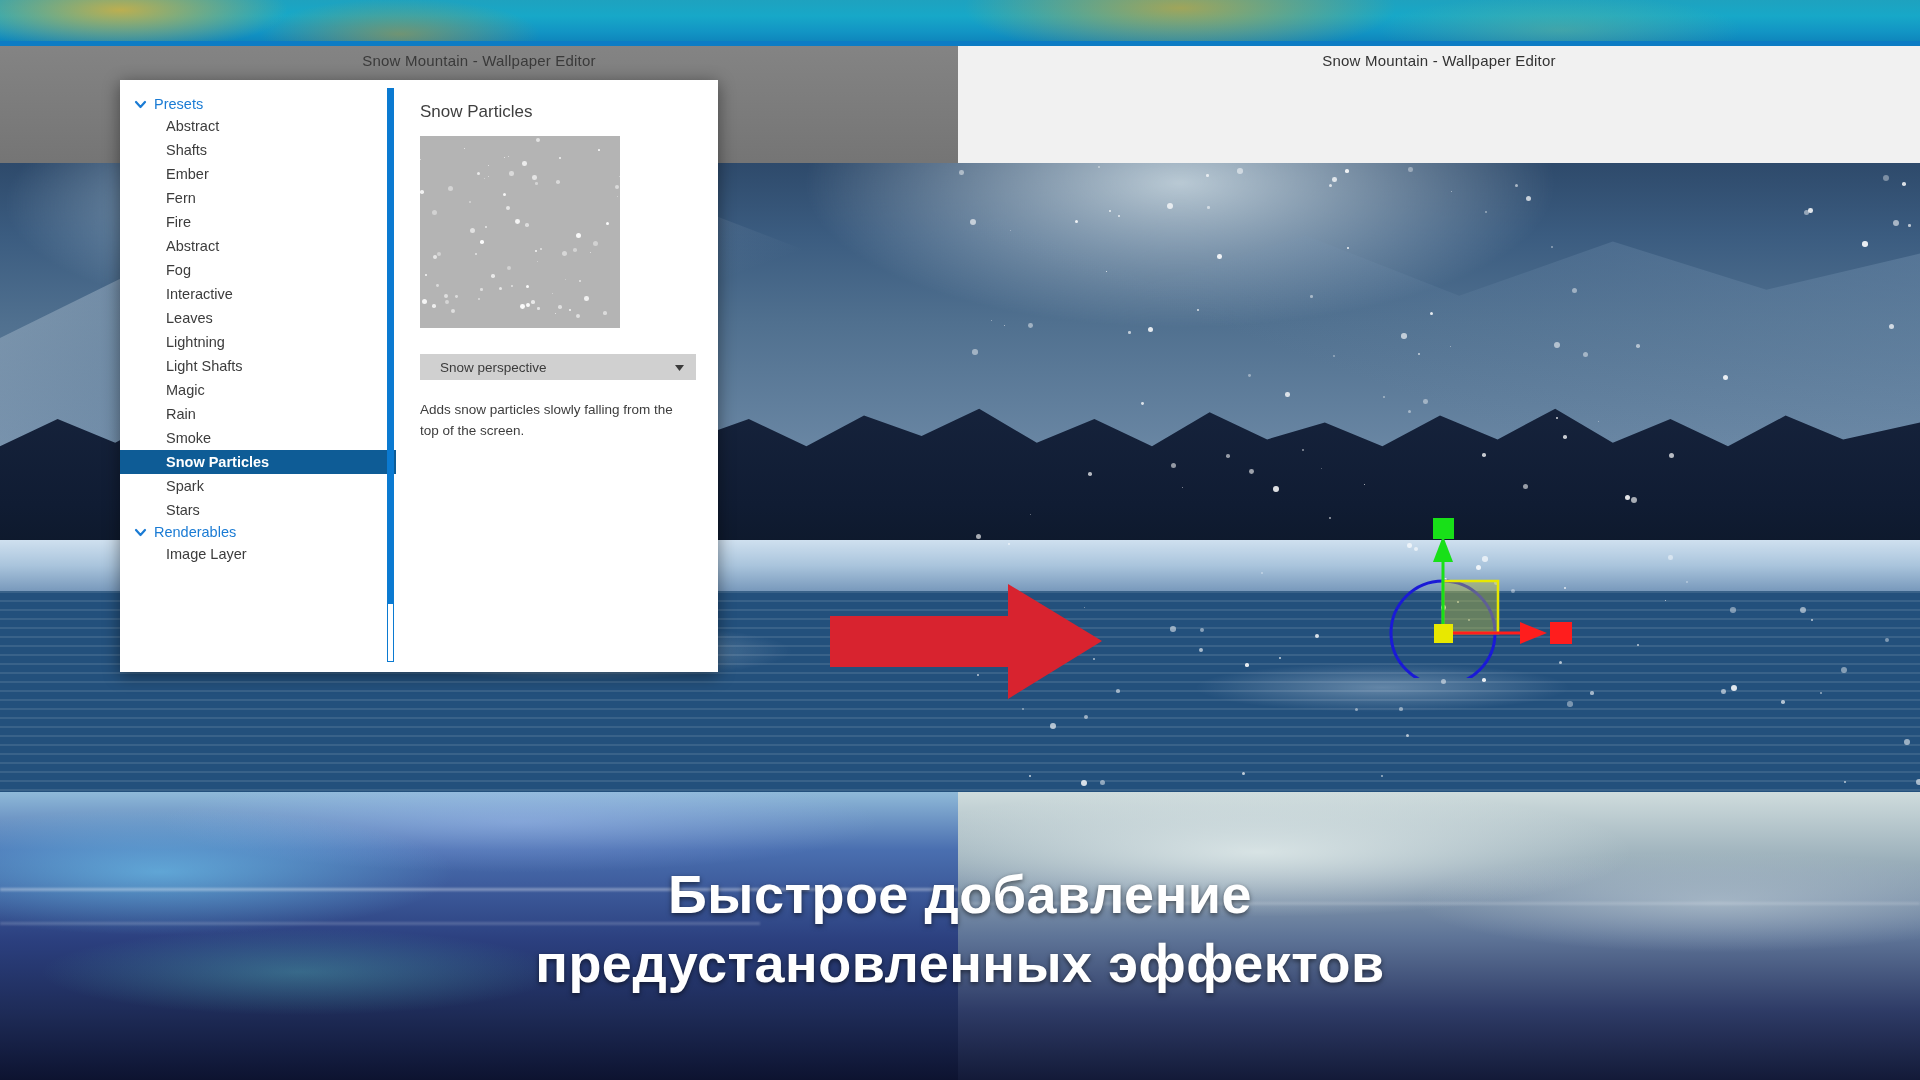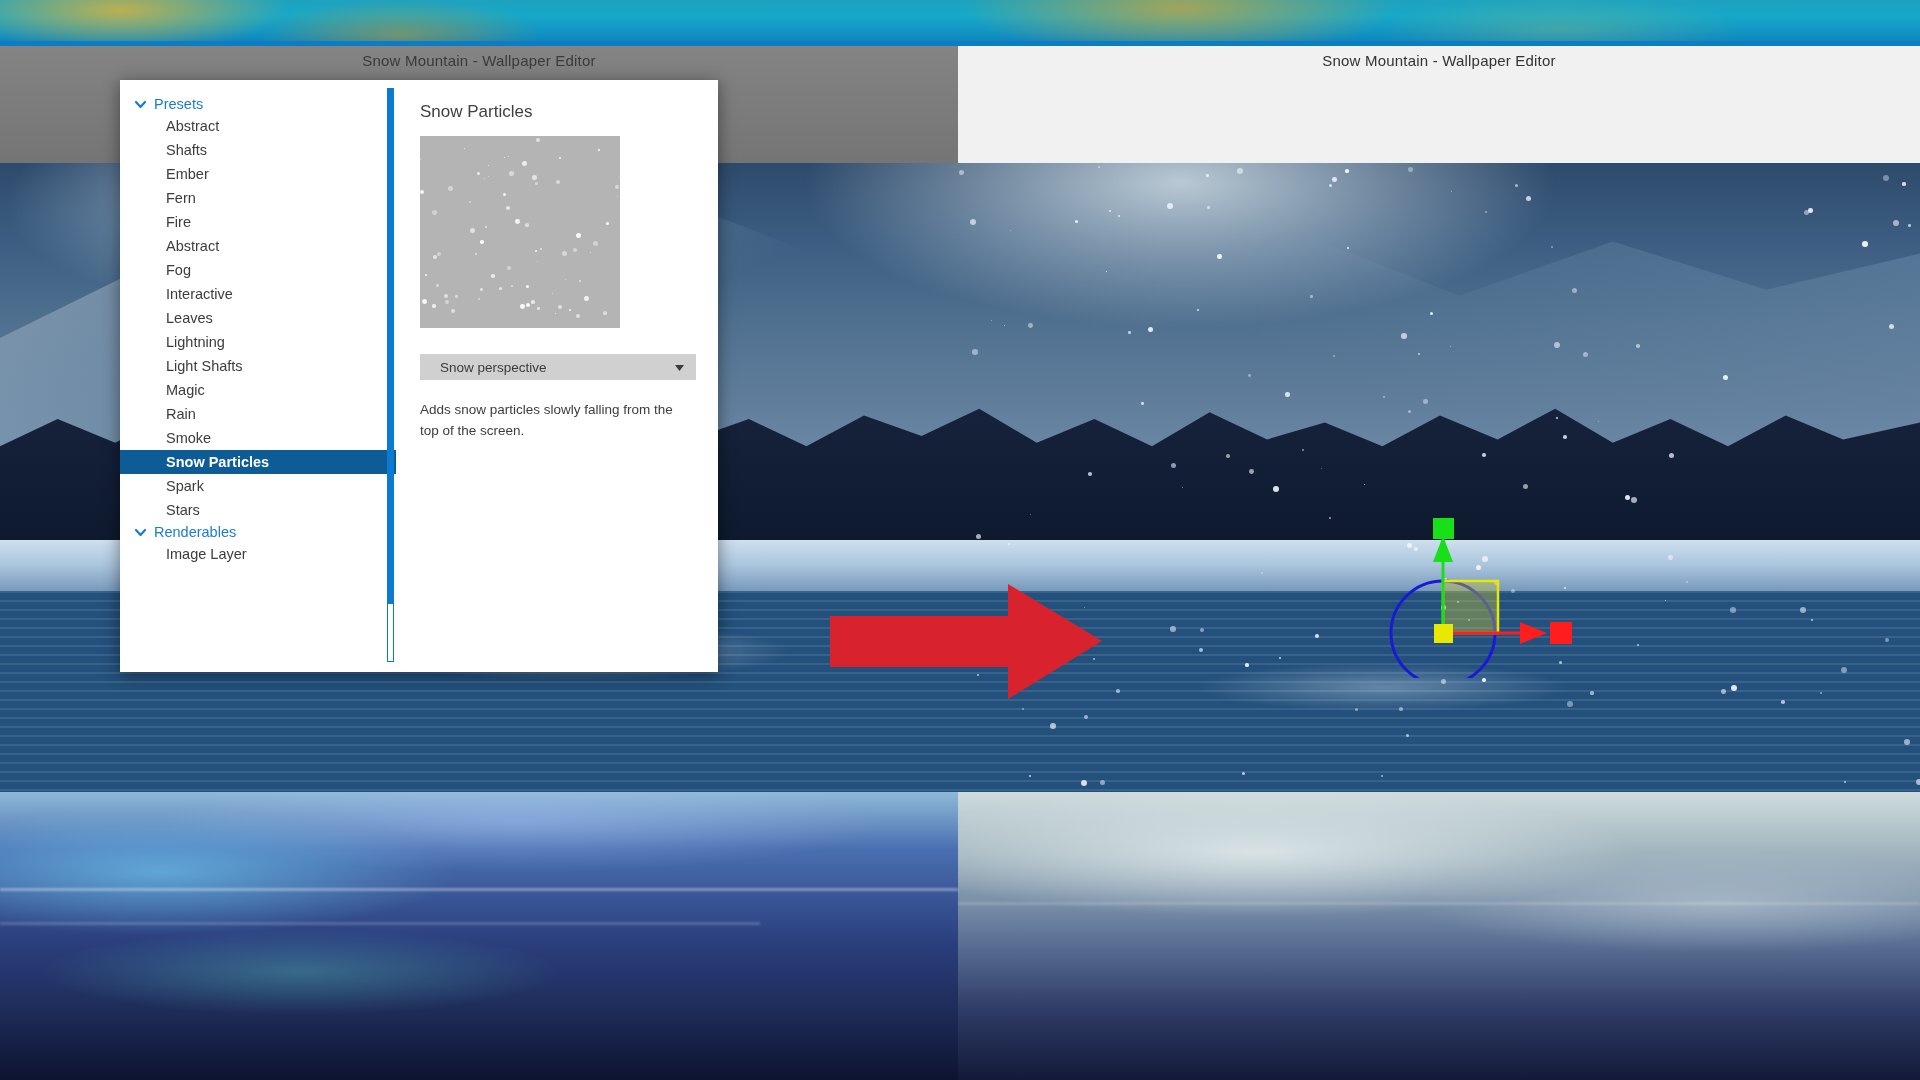--- a/index.html
+++ b/index.html
@@ -371,20 +371,24 @@
     </div>
 
     <div class="caption-band">
       <div class="cb-left"></div>
         <div class="cb-right"></div>
       <div class="cb-streak" style="left:0;top:96px;width:958px;"></div>
       <div class="cb-streak" style="left:0;top:130px;width:760px;opacity:.5;"></div>
       <div class="cb-streak" style="left:958px;top:110px;width:962px;opacity:.45;"></div>
     </div>
 
+    <div class="caption-text">
+      <div>Быстрое добавление</div>
+      <div>предустановленных эффектов</div>
+    </div>
   </div>
 
   <div class="dialog">
 
 
     <div class="dlg-body">
 
       <div class="tree-pane">
         <ul class="tree-list" id="tree-list">
             <li class="tree-group">

